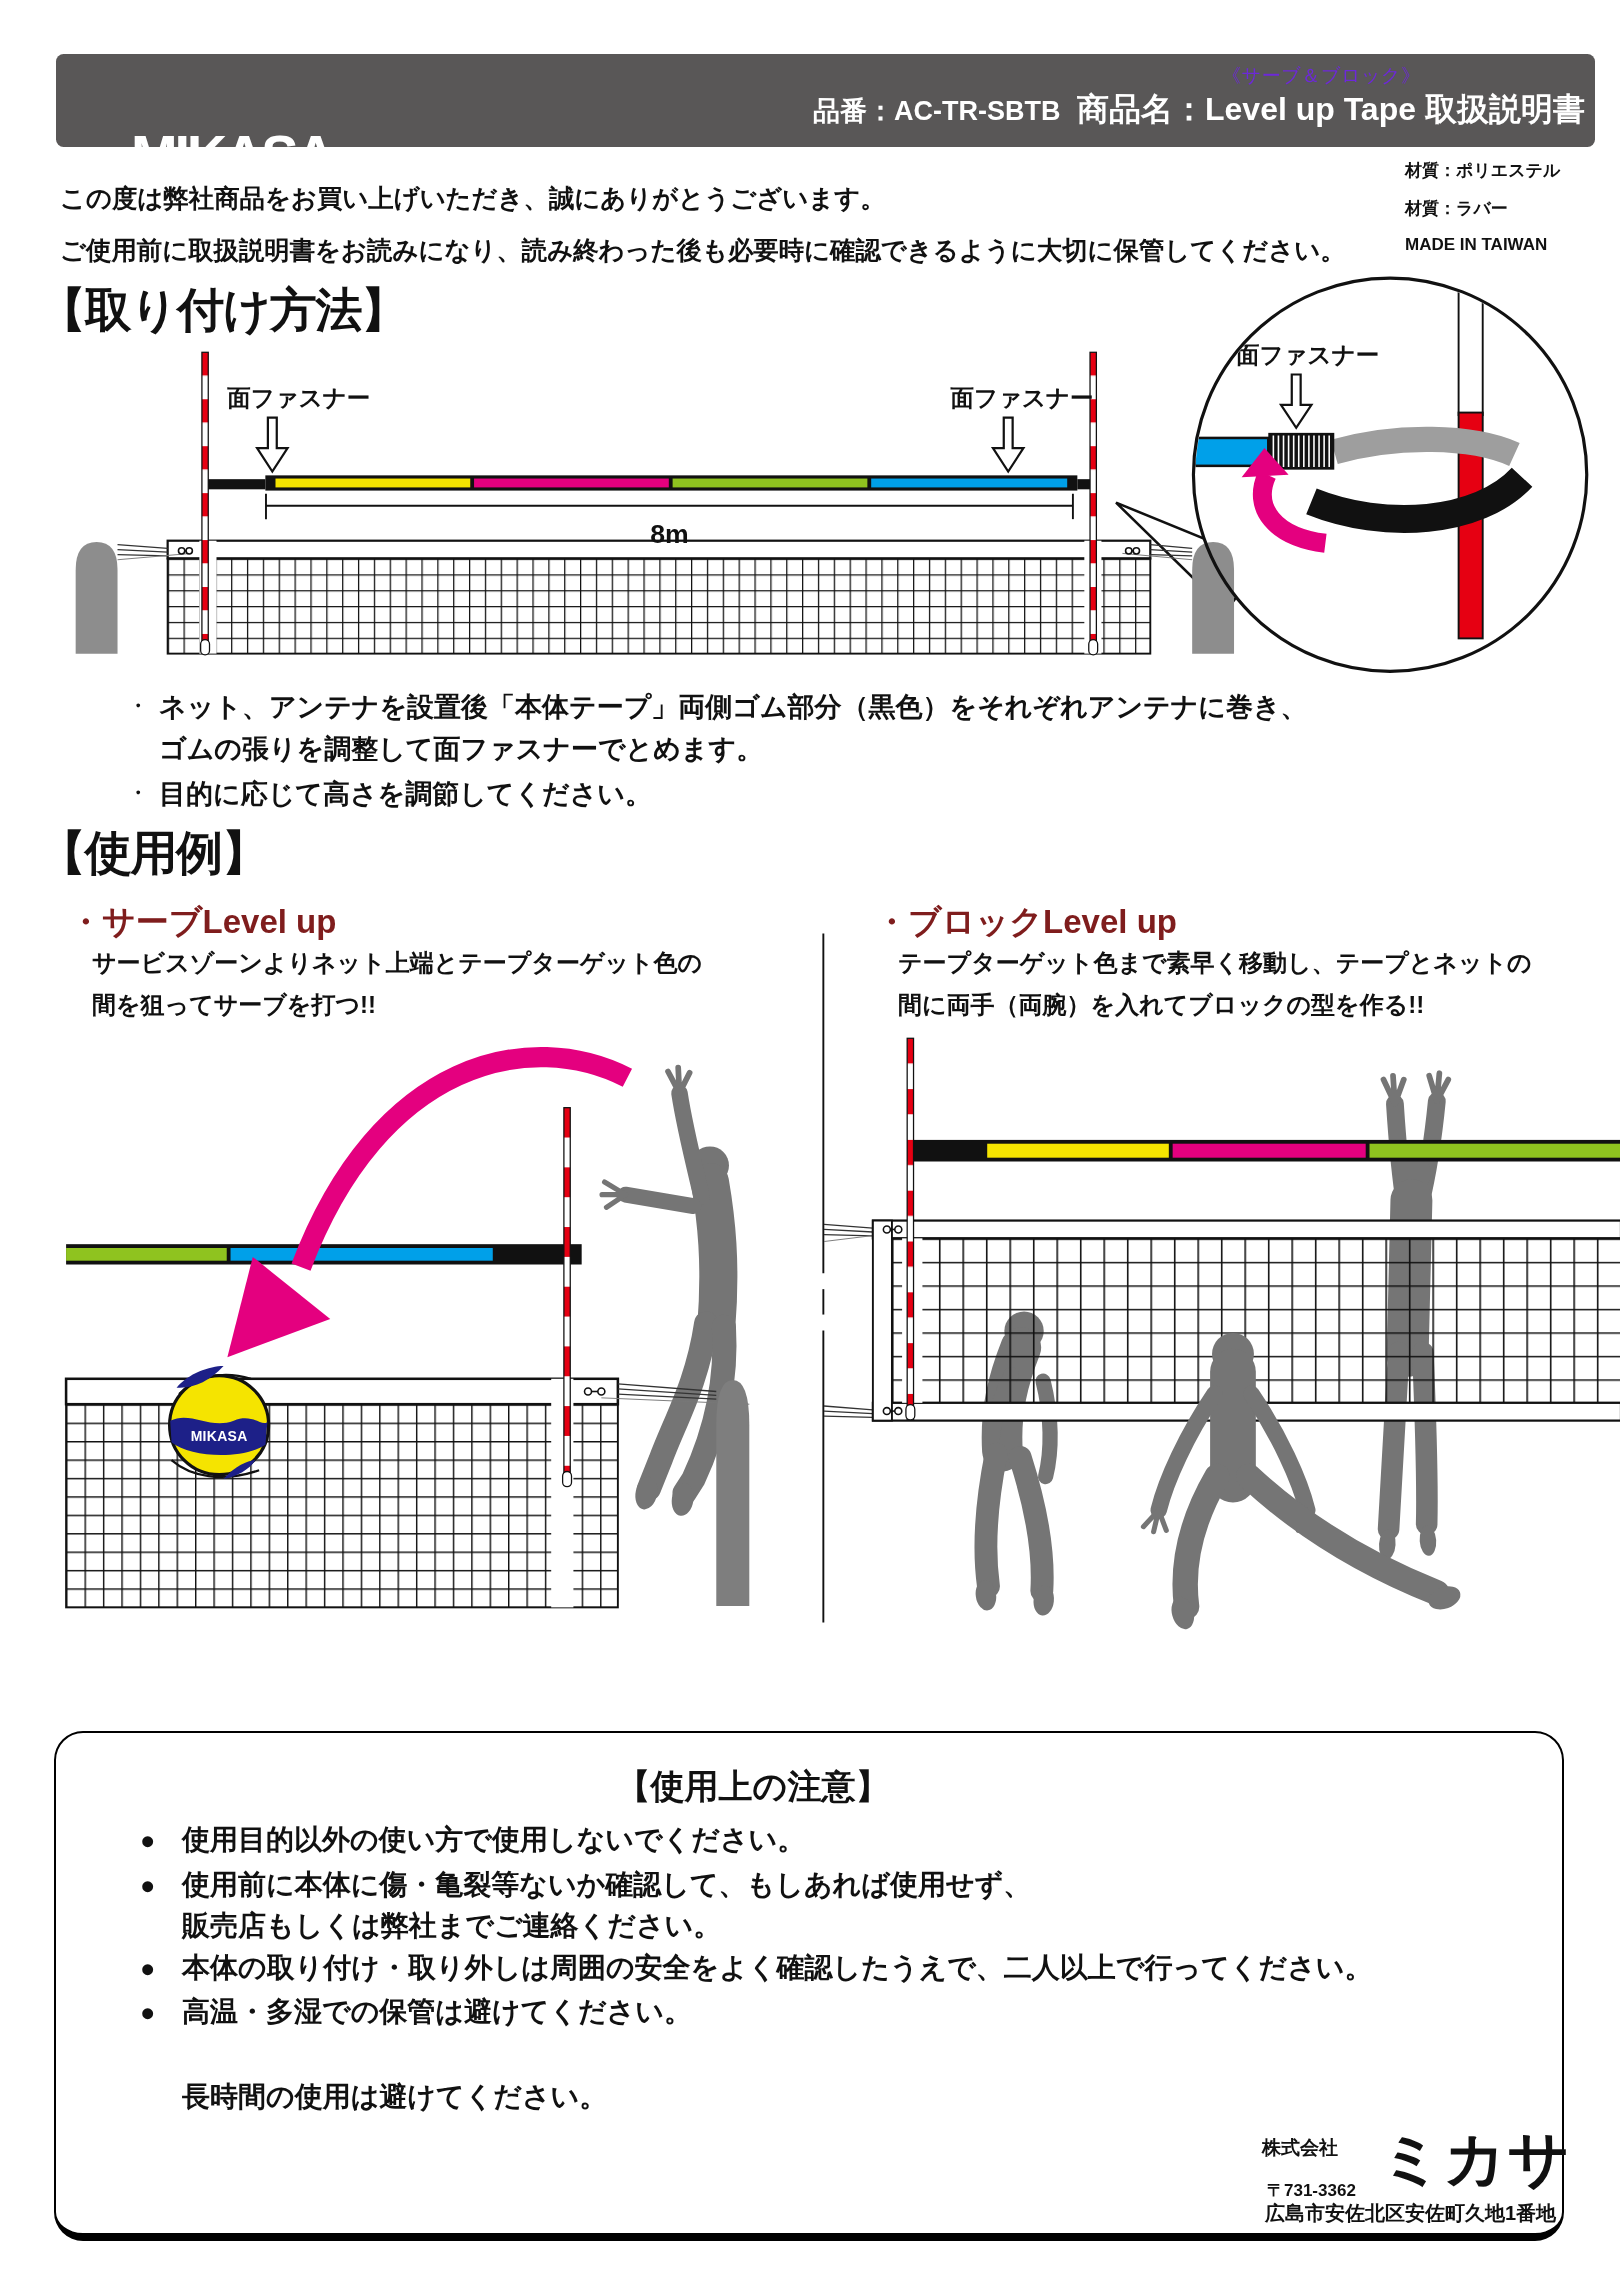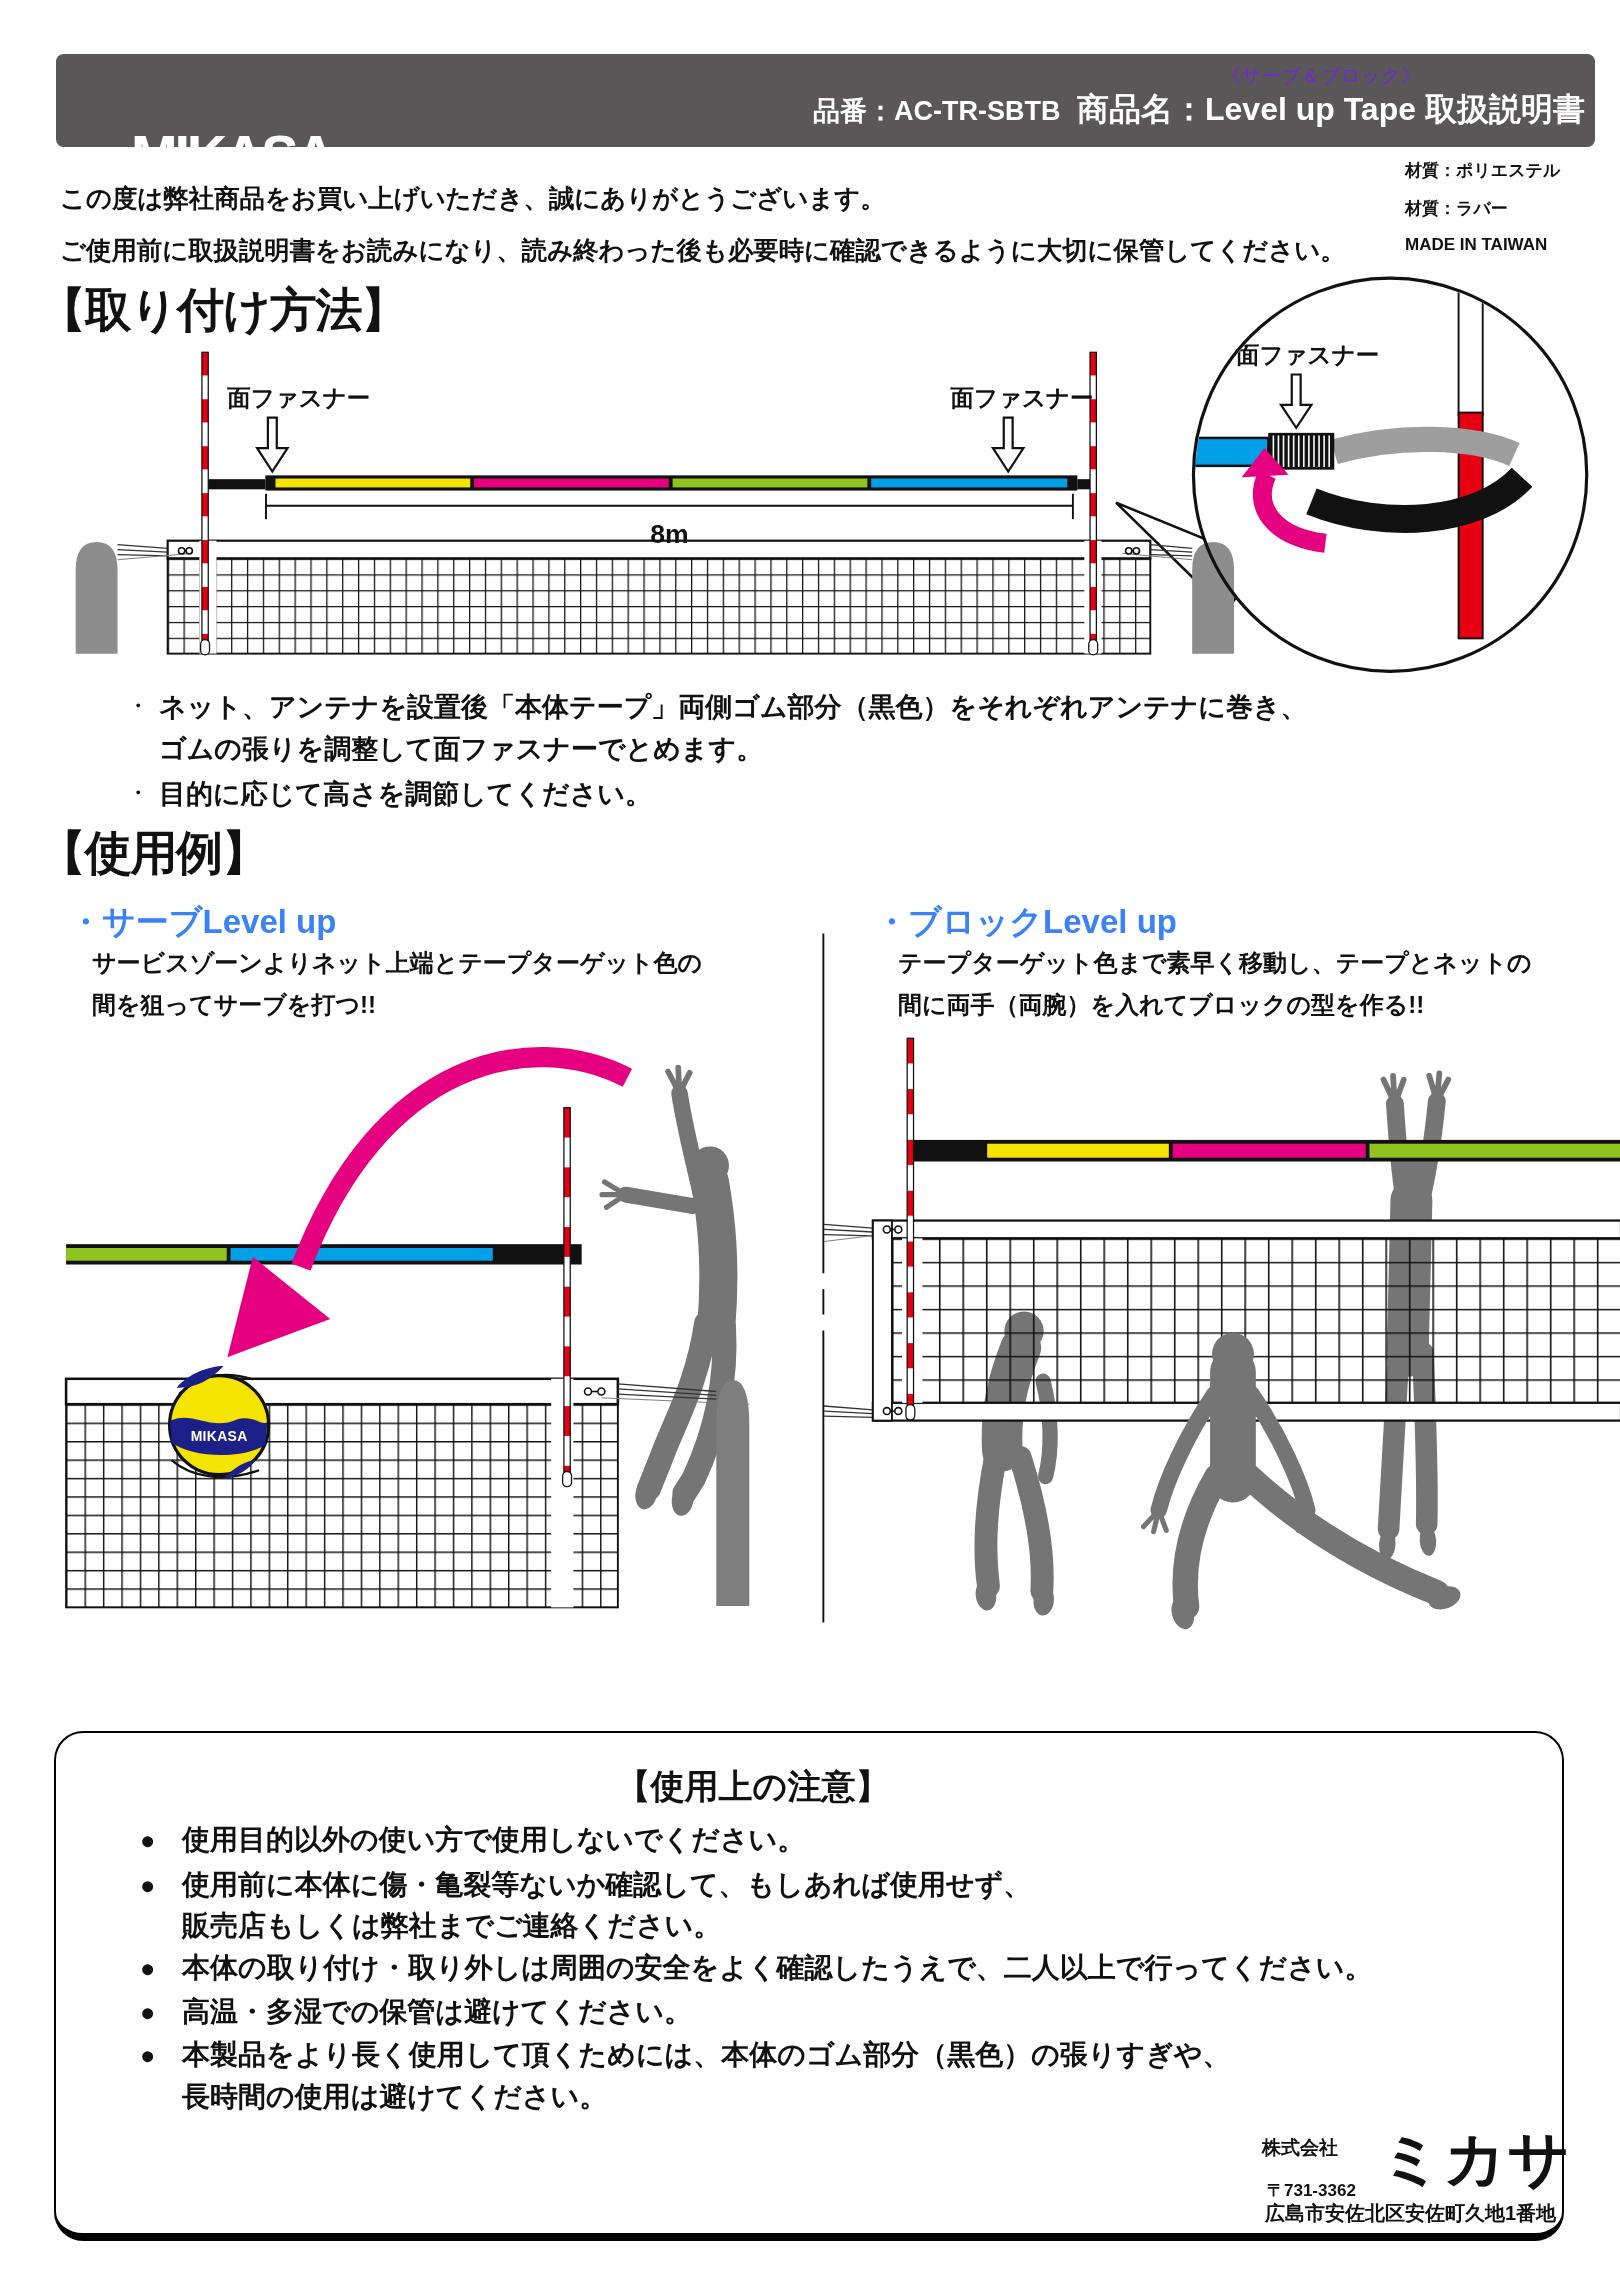--- a/index.html
+++ b/index.html
@@ -1,19 +1,19 @@
 <!DOCTYPE html>
 <html style="font-size:10.2px"><head>
 <meta charset="utf-8">
 <style>
   html,body{margin:0;padding:0;background:#fff;}
   #page{position:relative;width:1620px;height:2273px;background:#fff;overflow:hidden;
         font-family:"Liberation Sans","DejaVu Sans",sans-serif;color:#111;}
   .abs{position:absolute;}
-  .red{color:#3b82f6;}
+  .red{color:#7f1d1d;}
   #headerbar{left:56px;top:54px;width:1539px;height:93px;background:#595757;border-radius:7.6px;}
   .logo{left:75px;top:69px;font-size:56px;letter-spacing:-3.2px;color:#fff;font-weight:900;transform:scaleY(1.04);}
   .logo-star{left:112px;top:46px;font-size:29px;color:#fff;line-height:1;}
   .series{left:1222px;top:63px;font-size:19px;color:#6d28d9;letter-spacing:0.6px;}
   .prodline{left:813px;top:88px;color:#fff;white-space:nowrap;}
   .prodA{font-size:27px;font-weight:600;}
   .prodB{font-size:32px;font-weight:800;margin-left:16.5px;}
   .mat{left:1405px;font-size:17px;font-weight:700;white-space:nowrap;}
   .intro{left:60px;font-size:25.4px;font-weight:700;white-space:nowrap;}
   .h1{font-size:47px;font-weight:900;letter-spacing:-1.3px;white-space:nowrap;}
@@ -345,21 +345,20 @@
     </g>
   </svg>
 
   <div id="cautionbox" class="abs"></div>
   <div class="abs c-title">【使用上の注意】</div>
   <div class="abs c-row" style="top:1821px;"><span class="c-bullet">●</span><span>使用目的以外の使い方で使用しないでください。</span></div>
   <div class="abs c-row" style="top:1866px;"><span class="c-bullet">●</span><span>使用前に本体に傷・亀裂等ないか確認して、もしあれば使用せず、</span></div>
   <div class="abs c-row" style="top:1907px;"><span class="c-bullet"></span><span>販売店もしくは弊社までご連絡ください。</span></div>
   <div class="abs c-row" style="top:1949px;"><span class="c-bullet">●</span><span>本体の取り付け・取り外しは周囲の安全をよく確認したうえで、二人以上で行ってください。</span></div>
   <div class="abs c-row" style="top:1993px;"><span class="c-bullet">●</span><span>高温・多湿での保管は避けてください。</span></div>
-  <div class="abs c-row" style="top:2036px;"><span class="c-bullet">●</span><span>本製品をより長く使用して頂くためには、本体のゴム部分（黒色）の張りすぎや、</span></div>
   <div class="abs c-row" style="top:2078px;"><span class="c-bullet"></span><span>長時間の使用は避けてください。</span></div>
 
   <div class="abs co-prefix">株式会社</div>
   <div class="abs co-name">ミカサ</div>
   <div class="abs co-postal">〒731-3362</div>
   <div class="abs co-addr">広島市安佐北区安佐町久地1番地</div>
 
 </div>
 
 

